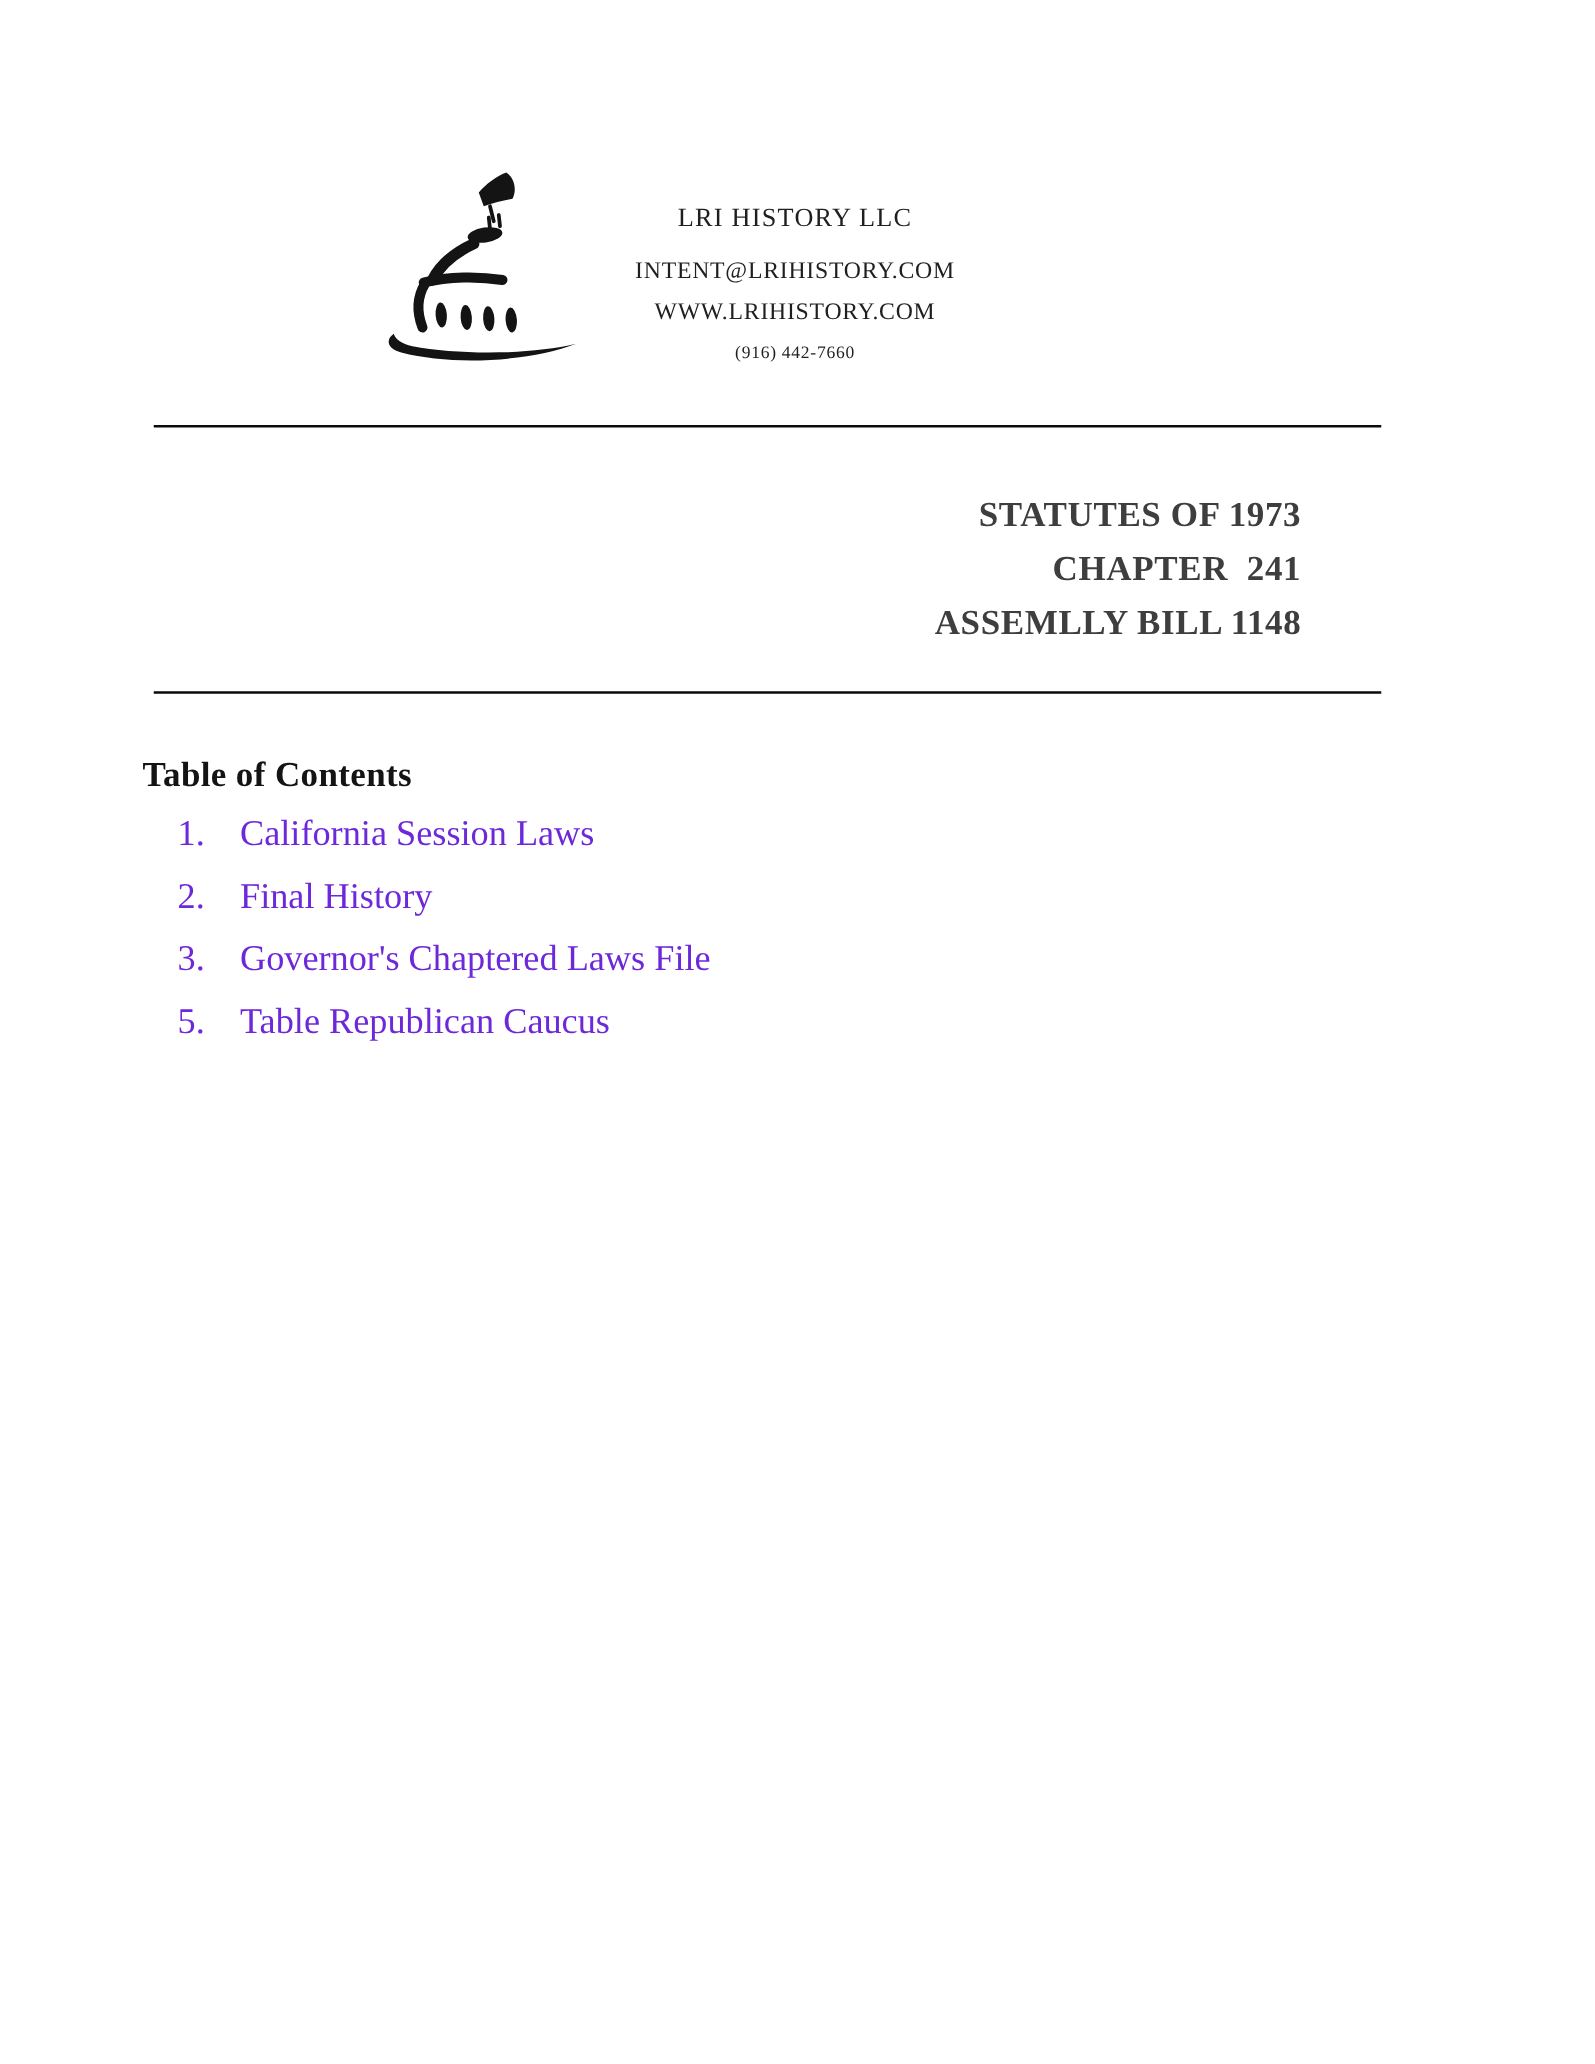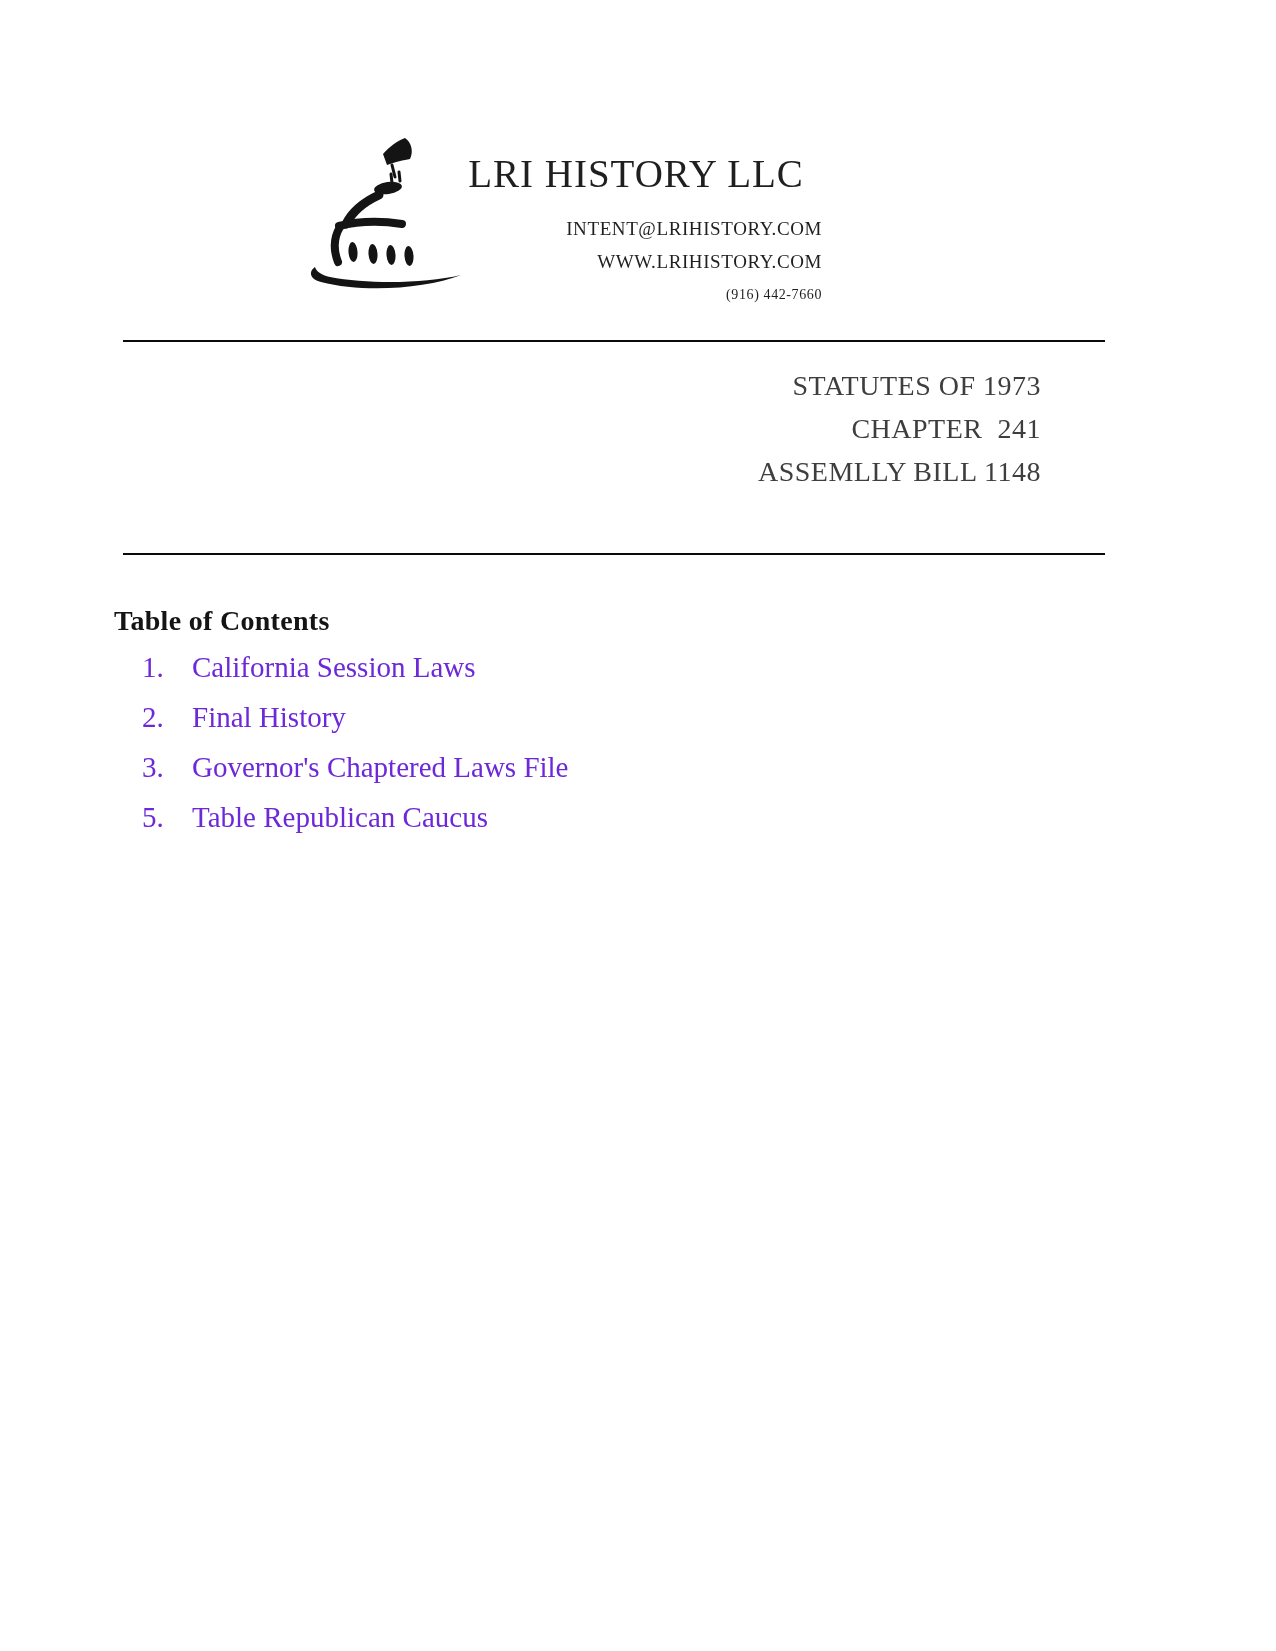--- a/index.html
+++ b/index.html
@@ -23,53 +23,52 @@
   }
   .header-block {
     position: absolute;
     left: 450px;
     top: 154px;
     width: 372px;
     text-align: center;
     color: #1f1f1f;
   }
   .company-name {
-    font-size: 39px;
+    font-size: 21px;
     line-height: 40px;
     letter-spacing: 1px;
-    margin-bottom: 18px;
+    margin-bottom: 6px;
     white-space: pre;
   }
   .contact-line {
     font-size: 19px;
     line-height: 33px;
     letter-spacing: 0.6px;
     white-space: pre;
-    text-align: right;
   }
   .contact-line.phone { font-size: 14px; }
 
   
   .rule {
     position: absolute;
     left: 123px;
     width: 982px;
     height: 0;
     border-top: 2px solid #0a0a0a;
   }
   .rule-1 { top: 340px; }
   .rule-2 { top: 553px; }
 
   
   .title-block {
     position: absolute;
     right: 235px;
-    top: 364px;
+    top: 391px;
     text-align: right;
-    font-weight: normal;
+    font-weight: bold;
     font-size: 28px;
     line-height: 43px;
     color: #3e3e3e;
     letter-spacing: 0.5px;
   }
   .title-line { white-space: pre; }
 
   
   .toc-heading {
     position: absolute;

